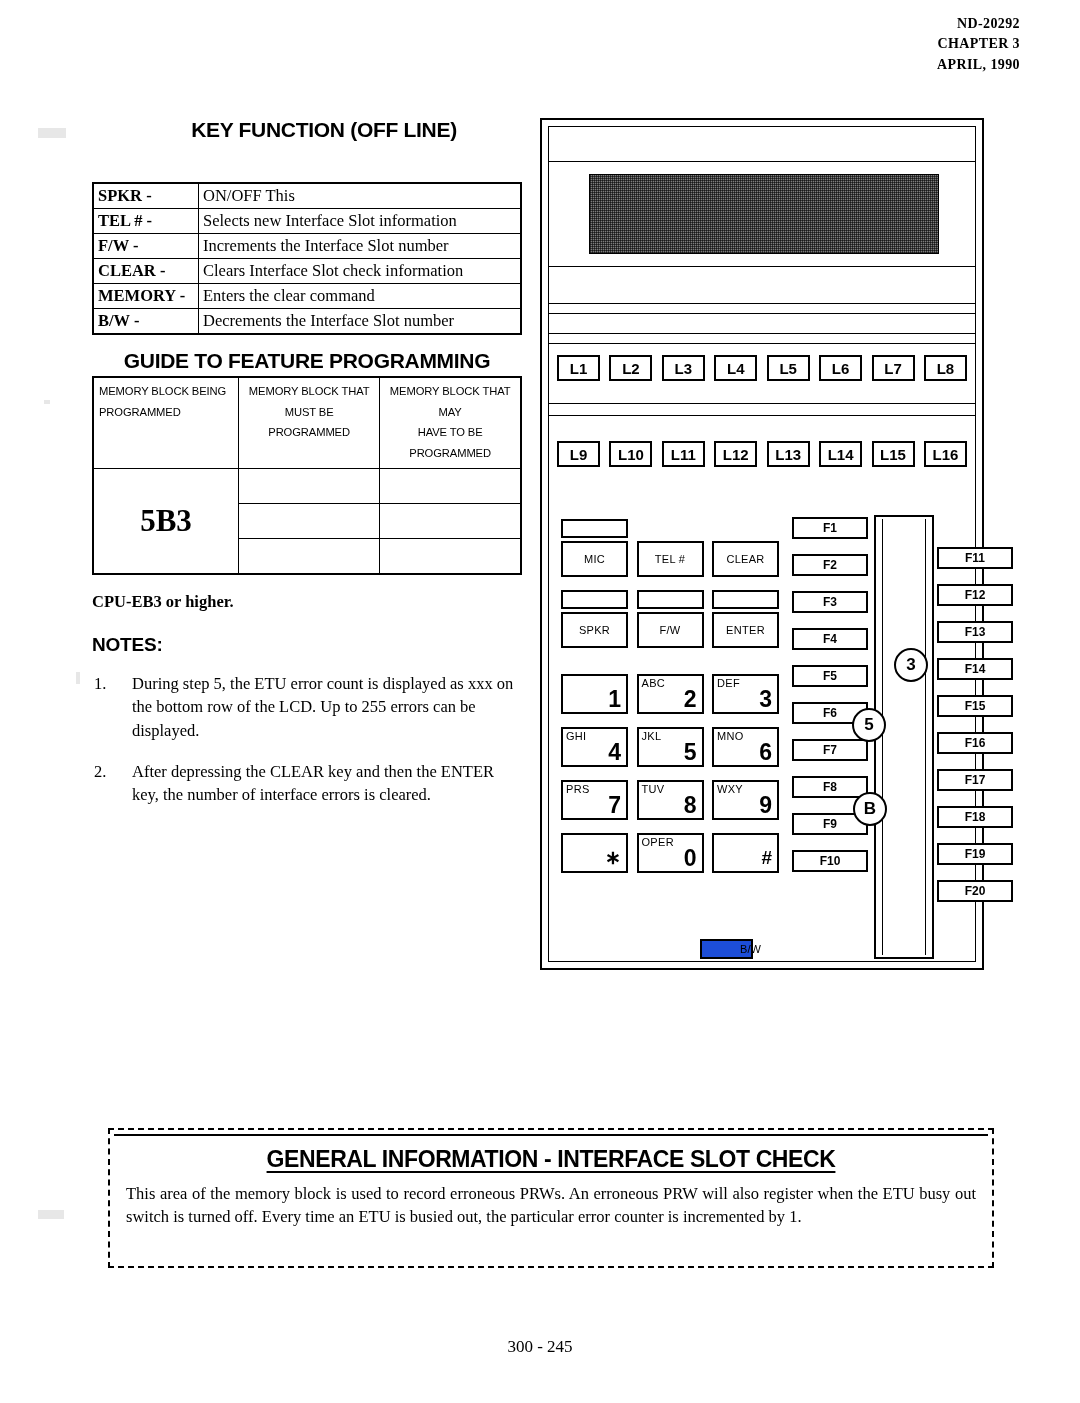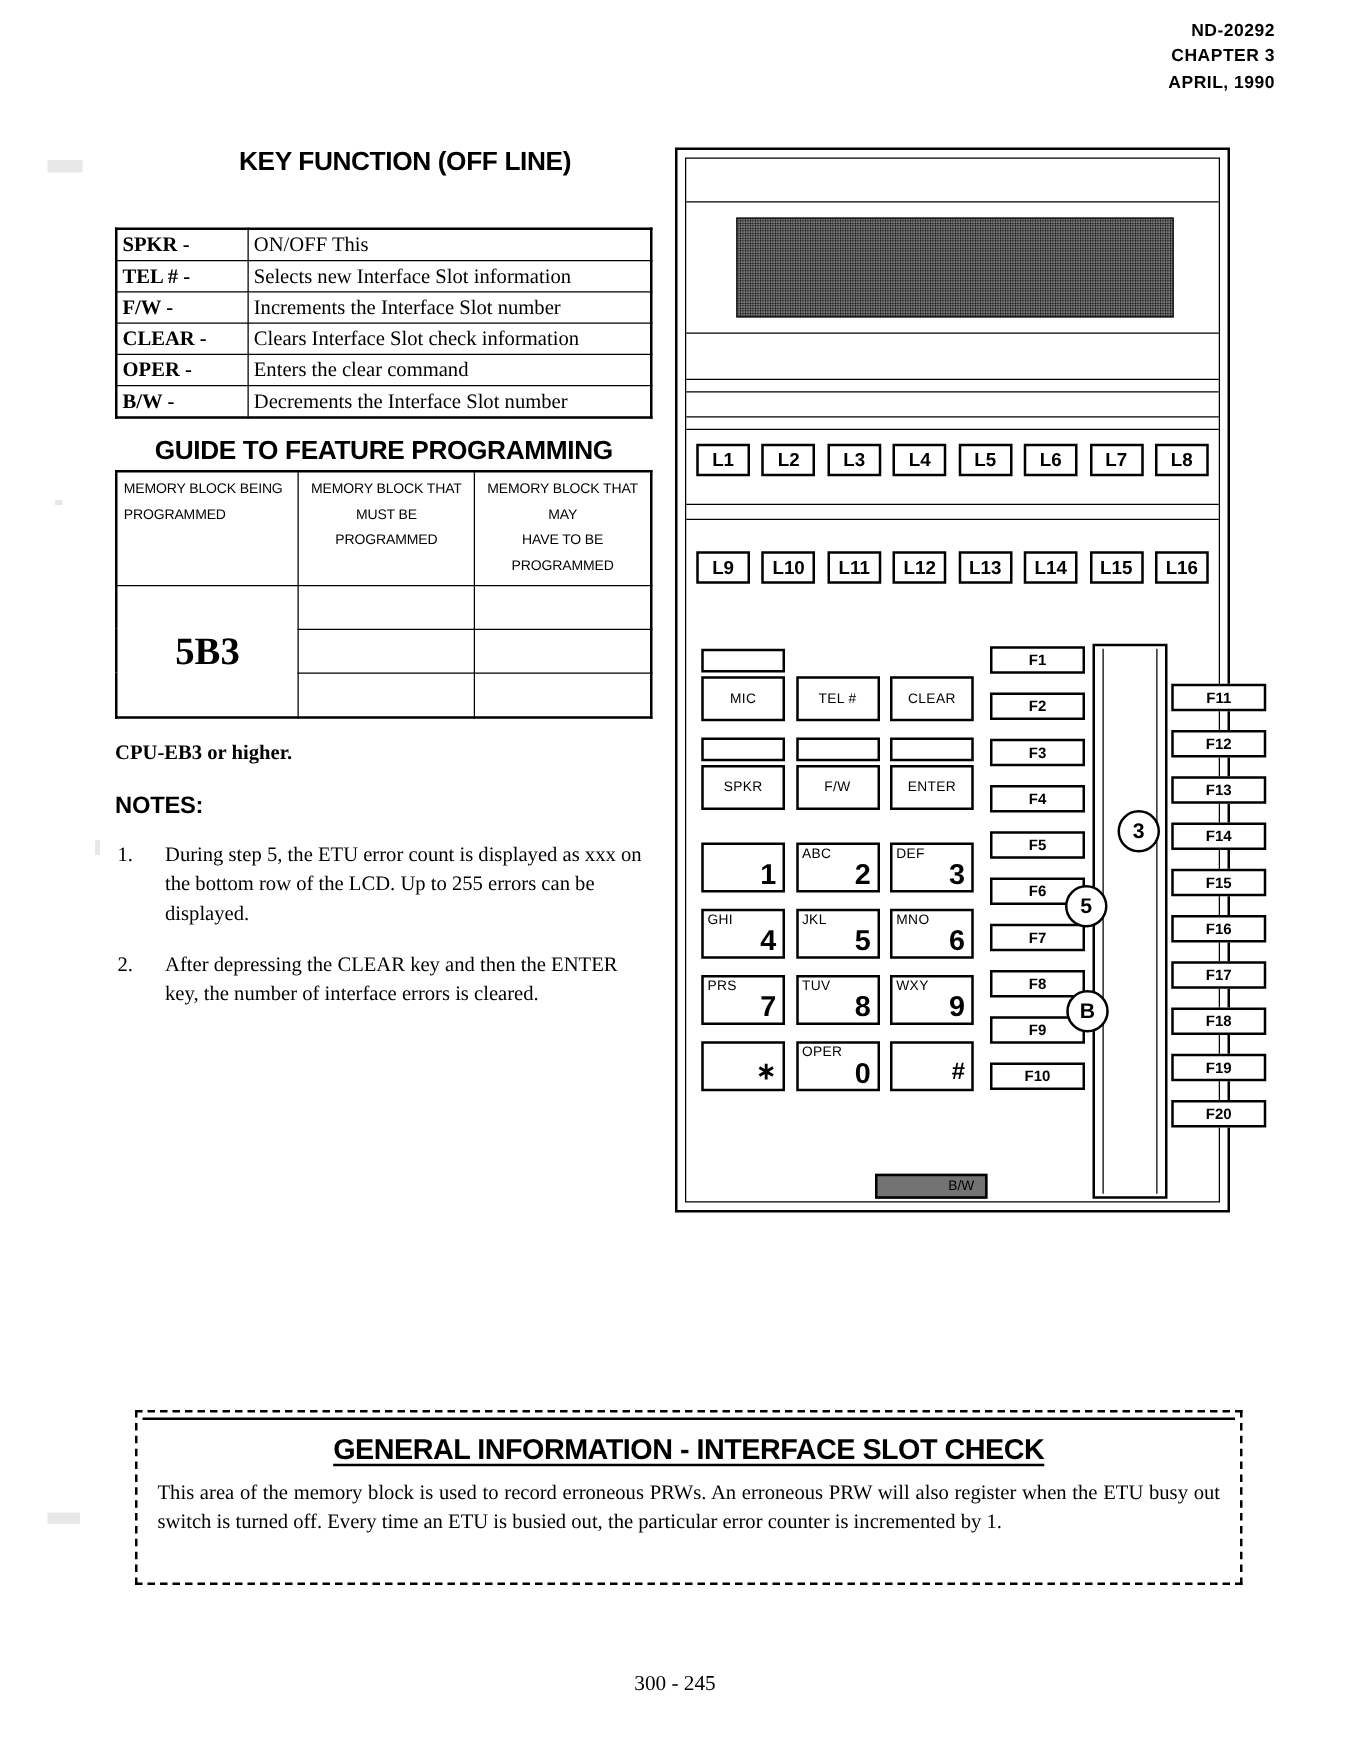--- a/index.html
+++ b/index.html
@@ -8,21 +8,21 @@
     background:#fff; color:#000;
     font-family:"Liberation Serif", serif;
     -webkit-font-smoothing:none;
   }
   .page { position:absolute; inset:0; }
 
   
   #doc-header {
     position:absolute; right:60px; top:14px;
     text-align:right; line-height:1.45;
-    font-family:Liberation Sans, sans-serif;
+    font-family:Liberation Serif, serif;
     font-weight:bold; font-size:14px; letter-spacing:.4px;
   }
 
   
   #left-col { position:absolute; left:92px; top:118px; width:430px; }
 
   .sec-title {
     font-family:"Liberation Sans", sans-serif;
     font-weight:bold; font-size:21px; letter-spacing:-.3px;
     text-align:center; margin-bottom:3px;
@@ -144,22 +144,22 @@
   }
   .dial .digit {
     position:absolute; right:5px; bottom:-1px;
     font-family:"Liberation Sans", sans-serif; font-weight:bold; font-size:23px;
   }
   .dial .digit.sym { font-size:19px; bottom:2px; }
   .spacer-lg { height:26px; }
   .spacer-sm { height:13px; }
 
   #bw-key {
-    position:absolute; left:151px; top:812px; width:90px;
-    height:20px; border:2px solid #000; background:#737373; box-sizing:border-box;
+    position:absolute; left:151px; top:812px; width:53px;
+    height:20px; border:2px solid #000; background:#1d4ed8; box-sizing:border-box;
     display:flex; align-items:center; justify-content:center;
     font-family:"Liberation Sans", sans-serif; font-size:11px;padding-left:48px;
   }
 
   
   .fcol { position:absolute; width:76px; }
   #fcol-left { left:243px; top:390px; }
   #fcol-right { left:388px; top:420px; }
   .fkey {
     height:22px; border:2px solid #000; background:#fff; box-sizing:border-box;
@@ -246,21 +246,21 @@
           </tr>
           <tr>
             <td class="kf-key">F/W  -</td>
             <td class="kf-desc">Increments the Interface Slot number</td>
           </tr>
           <tr>
             <td class="kf-key">CLEAR -</td>
             <td class="kf-desc">Clears Interface Slot check information</td>
           </tr>
           <tr>
-            <td class="kf-key">OPER -</td>
+            <td class="kf-key">MEMORY -</td>
             <td class="kf-desc">Enters the clear command</td>
           </tr>
           <tr>
             <td class="kf-key">B/W  -</td>
             <td class="kf-desc">Decrements the Interface Slot number</td>
           </tr>
         </tbody>
     </table>
 
     <div class="sec-title" id="guide-title">GUIDE TO FEATURE PROGRAMMING</div>

